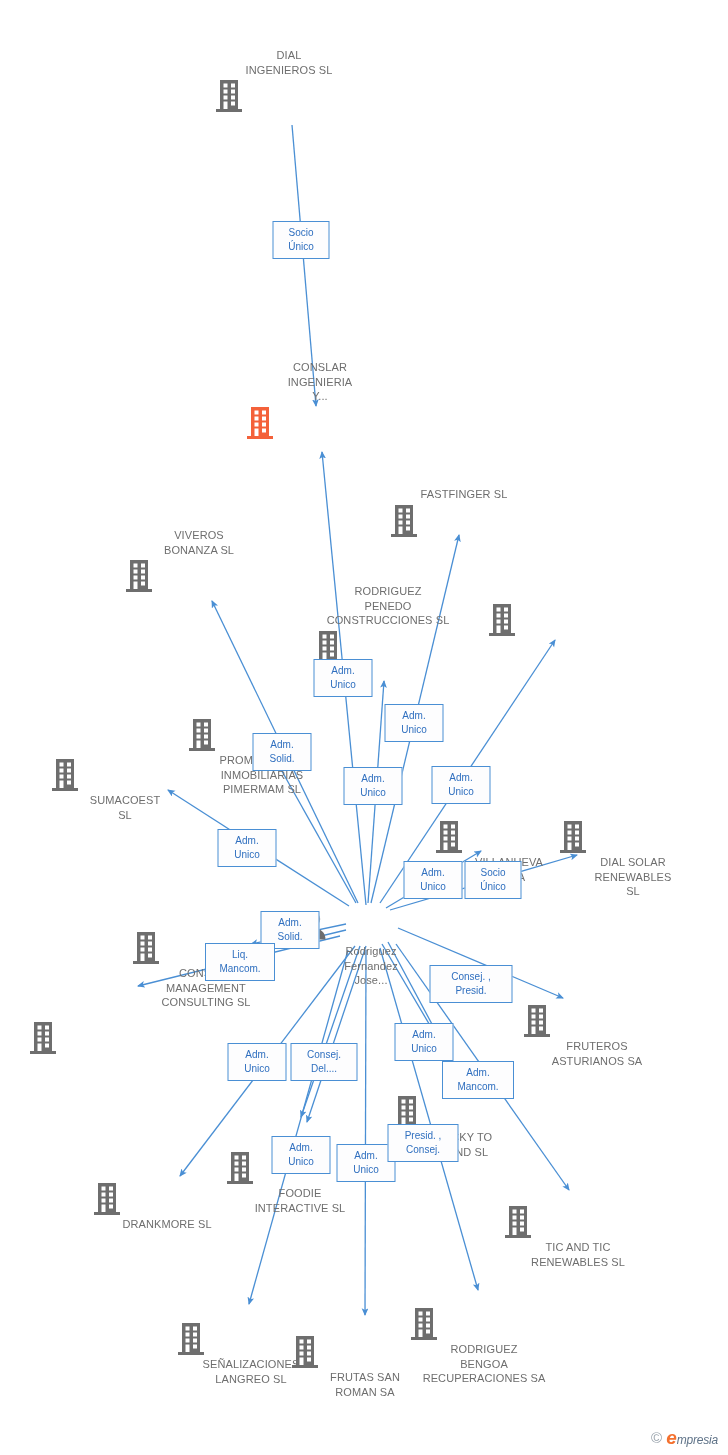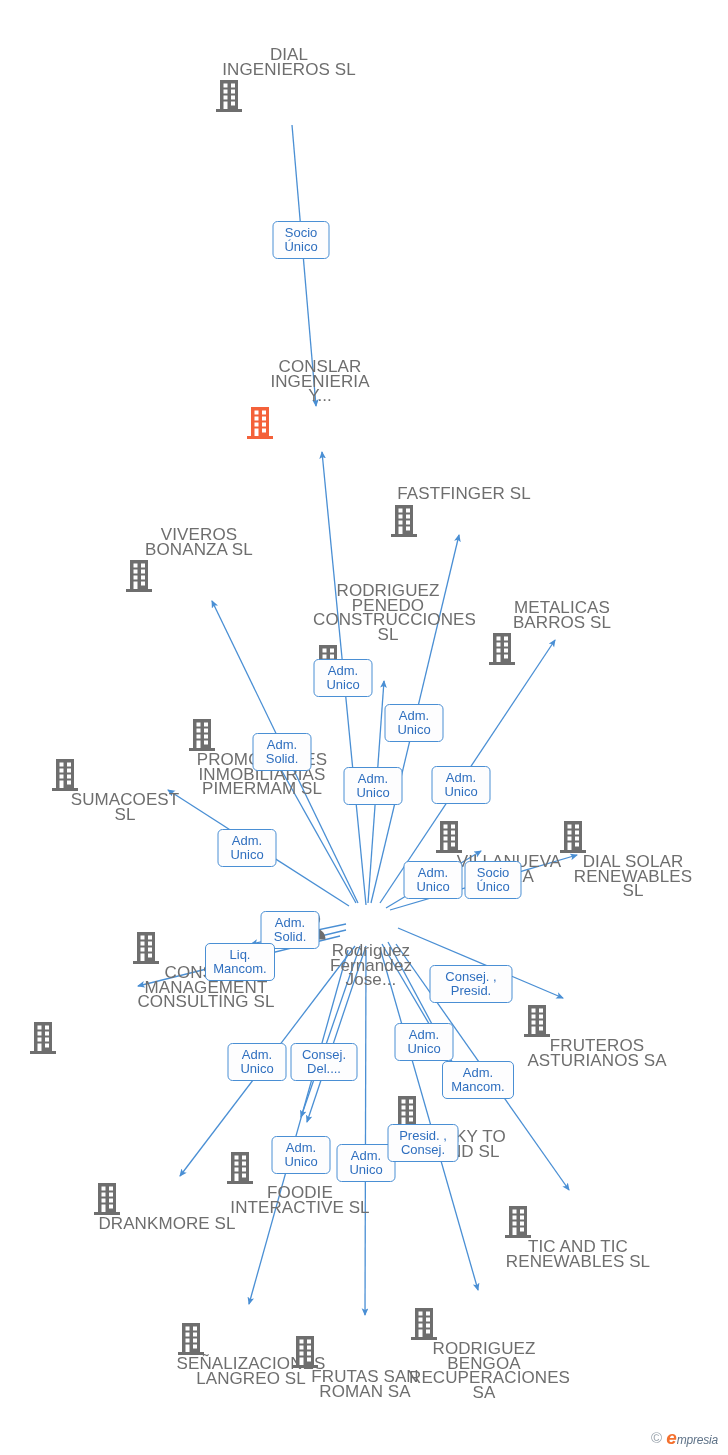--- a/index.html
+++ b/index.html
@@ -26,40 +26,40 @@
     height: 1455px;
     pointer-events: none;
   }
   .node {
     position: absolute;
     transform: translate(-50%, 0);
     text-align: center;
     width: 150px;
   }
   .node-label {
-    font-size: 17px;
+    font-size: 11px;
     line-height: 14.5px;
     color: #6e6e6e;
     letter-spacing: 0.1px;
     white-space: pre-line;
   }
   .node-icon {
     display: block;
     margin: 1px auto 0 auto;
   }
   .node-icon svg { display: block; }
   .node.person .node-icon { margin-bottom: 1px; }
   .rel {
     position: absolute;
     transform: translate(-50%, -50%);
     background: #fdfdfe;
     border: 1px solid #4a8fd4;
-    border-radius: 5px;
+    border-radius: 0;
     color: #2f6fbf;
-    font-size: 13px;
+    font-size: 10px;
     line-height: 13.5px;
     text-align: center;
     padding: 4px 7px 5px 7px;
     white-space: pre-line;
     box-sizing: border-box;
   }
   #watermark {
     position: absolute;
     right: 10px;
     bottom: 8px;
@@ -199,22 +199,20 @@
               <rect x="17" y="11.5" width="4" height="4" fill="#ffffff"></rect>
               <rect x="9.5" y="17.5" width="4" height="4" fill="#ffffff"></rect>
               <rect x="17" y="17.5" width="4" height="4" fill="#ffffff"></rect>
               <rect x="9.5" y="23.5" width="4" height="7.5" fill="#ffffff"></rect>
               <rect x="17" y="23.5" width="4" height="4" fill="#ffffff"></rect>
             </g>
           </svg>
         </div>
       </div>
       <div class="node" style="left: 562px; top: 601px;">
-        <div class="node-label">METALICAS
-BARROS SL</div>
         <div class="node-icon">
           <svg width="30" height="36" viewBox="0 0 30 36">
             <g fill="#6e6e6e">
               <path d="M6,2 H24 V31 H6 Z"></path>
               <rect x="2" y="31" width="26" height="3"></rect>
               <rect x="9.5" y="5.5" width="4" height="4" fill="#ffffff"></rect>
               <rect x="17" y="5.5" width="4" height="4" fill="#ffffff"></rect>
               <rect x="9.5" y="11.5" width="4" height="4" fill="#ffffff"></rect>
               <rect x="17" y="11.5" width="4" height="4" fill="#ffffff"></rect>
               <rect x="9.5" y="17.5" width="4" height="4" fill="#ffffff"></rect>

